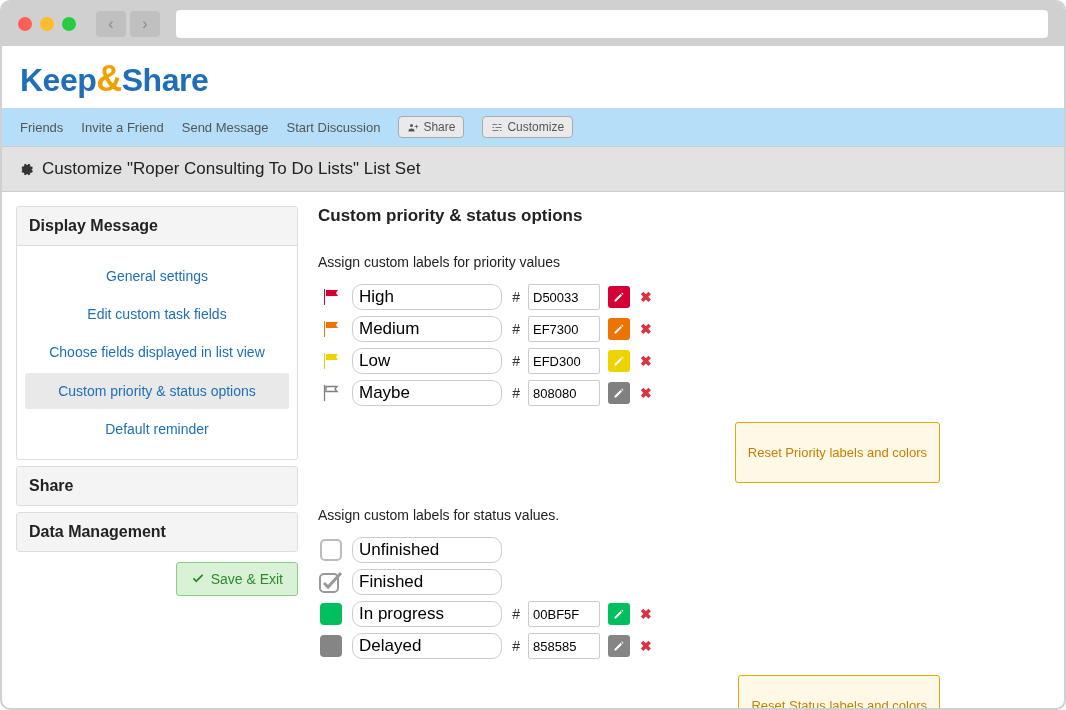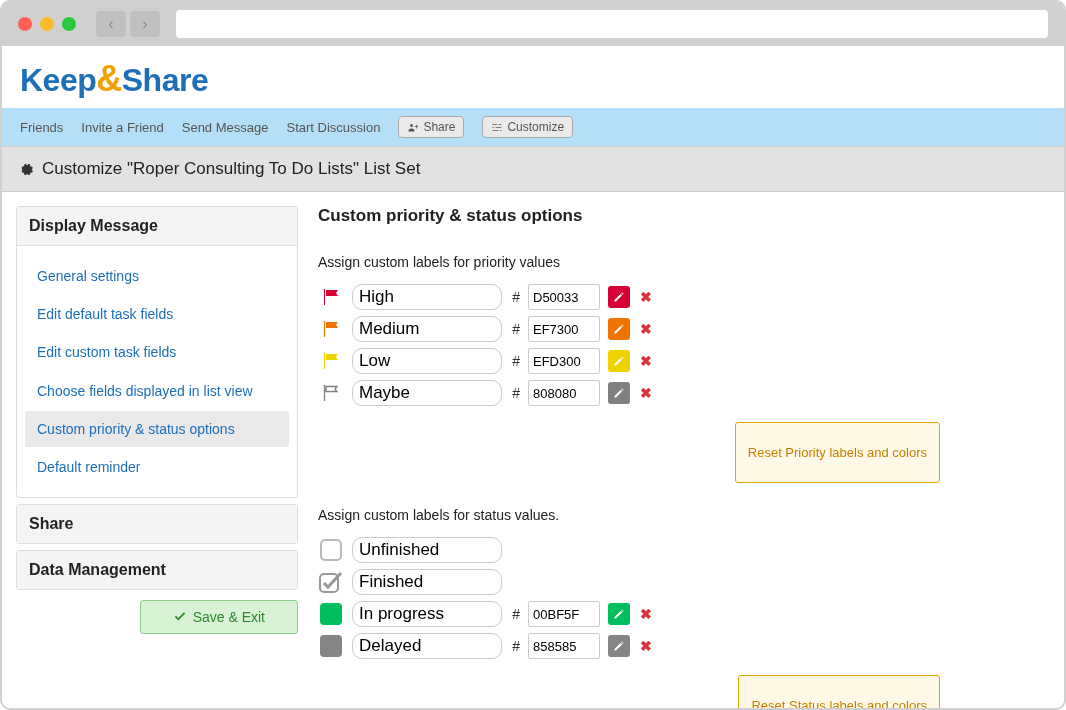--- a/index.html
+++ b/index.html
@@ -22,24 +22,24 @@
 .topnav .nav-link { cursor: pointer; }
 .topnav .btn-outline { border: 1px solid #aaa; background: #eaeaea; padding: 3px 8px; border-radius: 4px; font-size: 12px; display: inline-flex; align-items: center; gap: 4px; cursor: pointer; color: #555; }
 .topnav .btn-outline svg { width: 12px; height: 12px; }
 .section-header-bar { background: #e2e2e2; padding: 12px 14px; display: flex; align-items: center; gap: 8px; font-size: 17px; color: #222; border-top: 1px solid #ccc; border-bottom: 1px solid #ccc; }
 .content { display: flex; padding: 14px; gap: 20px; }
 .sidebar { width: 282px; flex-shrink: 0; }
 .side-group { border: 1px solid #ddd; border-radius: 3px; margin-bottom: 6px; overflow: hidden; }
 .side-header { background: #f4f4f4; padding: 10px 12px; font-size: 16px; font-weight: 600; border-bottom: 1px solid #ddd; color: #222; cursor: pointer; }
 .side-header.no-border { border-bottom: none; }
 .side-body { padding: 10px 8px; }
-.side-item { display: block; padding: 9px 12px; margin: 2px 0; color: #1e6fb8; font-size: 14px; border-radius: 2px; cursor: pointer; line-height: 1.3; }
+.side-item { display: block; padding: 9px 12px; margin: 2px 0; color: #1e6fb8; font-size: 14px; border-radius: 2px; cursor: pointer; line-height: 1.3; text-align: center; }
 .side-item.active { background: #e9e9e9; color: #1e6fb8; }
 .save-exit-wrap { text-align: right; margin-top: 10px; }
-.btn-save { background: #d9f2d6; border: 1px solid #8bcf87; color: #2c8a2c; padding: 8px 32px; border-radius: 3px; font-size: 14px; display: inline-flex; align-items: center; gap: 6px; cursor: pointer; margin-left: 16px; }
+.btn-save { background: #d9f2d6; border: 1px solid #8bcf87; color: #2c8a2c; padding: 8px 14px; border-radius: 3px; font-size: 14px; display: inline-flex; align-items: center; gap: 6px; cursor: pointer; margin-left: 16px; }
 .main { flex: 1; padding-right: 110px; }
 .main h2 { font-size: 17px; font-weight: 700; color: #222; margin-bottom: 28px; }
 .sub-heading { font-size: 14px; color: #222; margin-bottom: 14px; margin-top: 24px; }
 .row { display: flex; align-items: center; gap: 8px; margin-bottom: 6px; }
 .flag-cell { width: 26px; display: flex; align-items: center; justify-content: center; }
 .flag-icon { width: 20px; height: 18px; }
 .status-cell { width: 26px; display: flex; align-items: center; justify-content: center; }
 .label-input { width: 150px; height: 26px; border: 1px solid #ccc; border-radius: 10px; padding: 2px 6px; font-size: 17px; }
 .hash { width: 10px; text-align: right; }
 .color-input { width: 72px; height: 26px; border: 1px solid #ccc; border-radius: 2px; padding: 2px 4px; font-size: 13px; }
@@ -98,21 +98,20 @@
       </svg>
     <span>Customize "Roper Consulting To Do Lists" List Set</span>
   </div>
 
   <div class="content">
     <div class="sidebar">
       <div class="side-group">
         <div class="side-header">Display Message</div>
         <div class="side-body">
           <a class="side-item">General settings</a>
-          <a class="side-item">Edit default task fields</a>
           <a class="side-item">Edit custom task fields</a>
           <a class="side-item">Choose fields displayed in list view</a>
           <a class="side-item active">Custom priority &amp; status options</a>
           <a class="side-item">Default reminder</a>
         </div>
       </div>
       <div class="side-group">
         <div class="side-header no-border">Share</div>
       </div>
       <div class="side-group">

